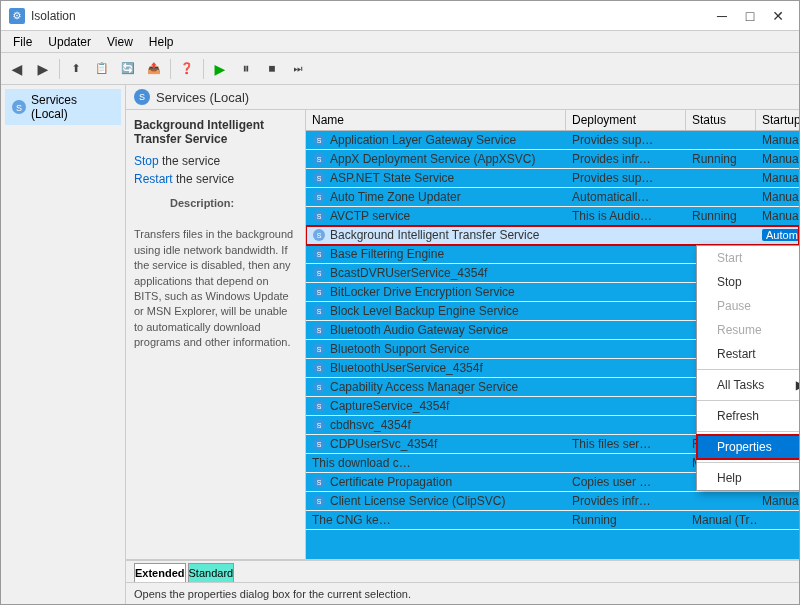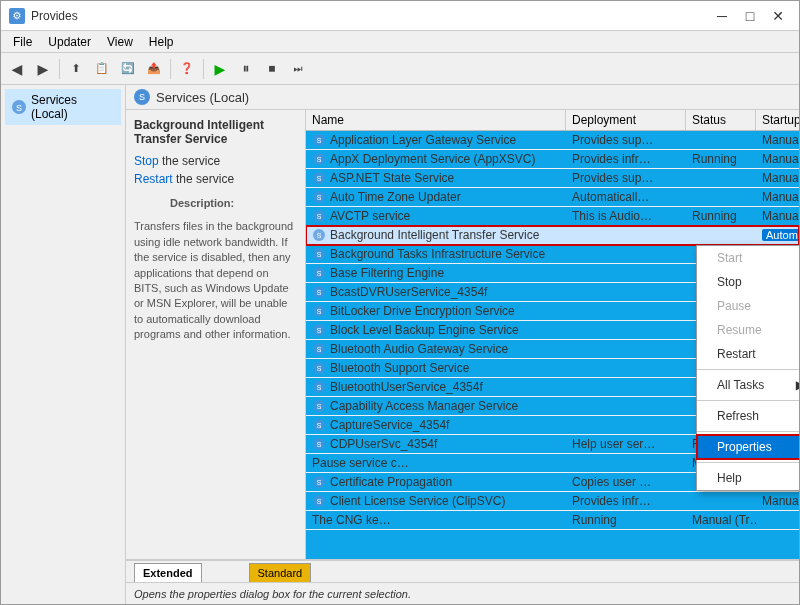--- a/index.html
+++ b/index.html
@@ -56,41 +56,41 @@
 
     
     .context-menu { position: absolute; background: white; border: 1px solid #999; box-shadow: 3px 3px 8px rgba(0,0,0,0.3); z-index: 100; min-width: 130px; }
     .ctx-item { padding: 5px 20px; font-size: 12px; cursor: pointer; color: #333; white-space: nowrap; }
     .ctx-item.highlighted { background: #0078d7; color: white; outline: 2px solid #ff0000; }
     .ctx-item.disabled { color: #aaa; cursor: default; }
     .ctx-sep { height: 1px; background: #ccc; margin: 3px 0; }
     .ctx-item.has-arrow { display: flex; justify-content: space-between; align-items: center; }
 
     
-    .status-bar { background: #f0f0f0; height: 22px; border-top: 1px solid #ccc; display: flex; align-items: center; padding: 0 8px; font-size: 11px; color: #333; font-style: italic; }
+    .status-bar { background: #f0f0f0; height: 22px; border-top: 1px solid #ccc; display: flex; align-items: center; padding: 0 8px; font-size: 11px; color: #333; }
 
     
     .tab-bar { background: #f0f0f0; height: 22px; display: flex; align-items: flex-end; padding: 0 8px; border-top: 1px solid #ccc; }
-    .tab { padding: 3px 8px; font-size: 11px; border: 1px solid #999; border-bottom: none; cursor: pointer; background: white; margin-right: 2px; }
+    .tab { padding: 3px 0; font-size: 11px; border: 1px solid #999; border-bottom: none; cursor: pointer; background: white; margin-right: 2px; }
     .tab.active { background: white; font-weight: bold; }
-    .tab:not(.active) { background: #eab308; margin-left: 45px; }
+    .tab:not(.active) { background: #5eead4; }
 
     .startup-badge { background: #0078d7; color: white; padding: 0 4px; font-size: 11px; border-radius: 2px; }
 
     
     .red-border { outline: 2px solid #cc0000; outline-offset: -1px; }
   </style>
 </head>
 <body>
 
 <div class="window">
 
   <div class="title-bar">
     <div class="title-bar-icon">⚙</div>
-    <span class="title-bar-text">Provides</span>
+    <span class="title-bar-text">Isolation</span>
     <div class="title-bar-buttons">
       <button class="title-btn">─</button>
       <button class="title-btn">□</button>
       <button class="title-btn close">✕</button>
     </div>
   </div>
 
   <div class="menu-bar">
     <span class="menu-item">File</span>
     <span class="menu-item">Updater</span>
@@ -141,21 +141,21 @@
           <div style="margin-bottom:4px;">
             <a class="desc-link" href="#">Stop</a>
             <span> the service</span>
           </div>
           <div>
             <a class="desc-link" href="#">Restart</a>
             <span> the service</span>
           </div>
           <div class="desc-text">
             <div class="desc-label">Description:</div>
-            <div style="margin-top:8px;">Transfers files in the background using idle network bandwidth. If the service is disabled, then any applications that depend on BITS, such as Windows Update or MSN Explorer, will be unable to automatically download programs and other information.</div>
+            <div style="margin-top:16px;">Transfers files in the background using idle network bandwidth. If the service is disabled, then any applications that depend on BITS, such as Windows Update or MSN Explorer, will be unable to automatically download programs and other information.</div>
           </div>
         </div>
 
         <div class="services-area">
           <div class="services-table">
 
             <div class="col-headers">
               <div class="col-header">Name</div>
               <div class="col-header">Deployment</div>
               <div class="col-header">Status</div>
@@ -242,54 +242,41 @@
                 Background Intelligent Transfer Service
               </div>
               <div class="cell"></div>
               <div class="cell"></div>
               <div class="cell">
                   <span class="startup-badge">Automatic</span>
                 </div>
 
             </div>
 
-            <div class="service-row">
-              <div class="cell">
-                <svg class="service-icon" viewBox="0 0 14 14">
-                    <circle cx="7" cy="7" r="6" fill="#4a90d9" opacity="0.7"></circle>
-                    <text x="7" y="10" text-anchor="middle" fill="white" font-size="7">S</text>
-                  </svg>
-                Background Tasks Infrastructure Service
+
+            <div class="service-row">
+              <div class="cell">
+                <svg class="service-icon" viewBox="0 0 14 14">
+                    <circle cx="7" cy="7" r="6" fill="#4a90d9" opacity="0.7"></circle>
+                    <text x="7" y="10" text-anchor="middle" fill="white" font-size="7">S</text>
+                  </svg>
+                Base Filtering Engine
               </div>
               <div class="cell"></div>
               <div class="cell"></div>
               <div class="cell">Automatic</div>
 
             </div>
 
             <div class="service-row">
               <div class="cell">
                 <svg class="service-icon" viewBox="0 0 14 14">
                     <circle cx="7" cy="7" r="6" fill="#4a90d9" opacity="0.7"></circle>
                     <text x="7" y="10" text-anchor="middle" fill="white" font-size="7">S</text>
                   </svg>
-                Base Filtering Engine
-              </div>
-              <div class="cell"></div>
-              <div class="cell"></div>
-              <div class="cell">Automatic</div>
-
-            </div>
-
-            <div class="service-row">
-              <div class="cell">
-                <svg class="service-icon" viewBox="0 0 14 14">
-                    <circle cx="7" cy="7" r="6" fill="#4a90d9" opacity="0.7"></circle>
-                    <text x="7" y="10" text-anchor="middle" fill="white" font-size="7">S</text>
-                  </svg>
                 BcastDVRUserService_4354f
               </div>
               <div class="cell"></div>
               <div class="cell"></div>
               <div class="cell">Manual</div>
 
             </div>
 
             <div class="service-row">
               <div class="cell">
@@ -382,37 +369,50 @@
                     <text x="7" y="10" text-anchor="middle" fill="white" font-size="7">S</text>
                   </svg>
                 CaptureService_4354f
               </div>
               <div class="cell"></div>
               <div class="cell"></div>
               <div class="cell">Manual</div>
 
             </div>
 
+            <div class="service-row">
+              <div class="cell">
+                <svg class="service-icon" viewBox="0 0 14 14">
+                    <circle cx="7" cy="7" r="6" fill="#4a90d9" opacity="0.7"></circle>
+                    <text x="7" y="10" text-anchor="middle" fill="white" font-size="7">S</text>
+                  </svg>
+                cbdhsvc_4354f
+              </div>
+              <div class="cell"></div>
+              <div class="cell"></div>
+              <div class="cell">Manual</div>
+
+            </div>
 
             <div class="service-row">
               <div class="cell">
                 <svg class="service-icon" viewBox="0 0 14 14">
                     <circle cx="7" cy="7" r="6" fill="#4a90d9" opacity="0.7"></circle>
                     <text x="7" y="10" text-anchor="middle" fill="white" font-size="7">S</text>
                   </svg>
                 CDPUserSvc_4354f
               </div>
-              <div class="cell">Help user ser…</div>
+              <div class="cell">This files ser…</div>
               <div class="cell">Running</div>
               <div class="cell">Automatic</div>
 
             </div>
 
             <div class="service-row">
-              <div class="cell">Pause service c…</div>
+              <div class="cell">This download c…</div>
               <div class="cell"></div>
               <div class="cell">Manual (Tr…</div>
 
             </div>
 
             <div class="service-row">
               <div class="cell">
                 <svg class="service-icon" viewBox="0 0 14 14">
                     <circle cx="7" cy="7" r="6" fill="#4a90d9" opacity="0.7"></circle>
                     <text x="7" y="10" text-anchor="middle" fill="white" font-size="7">S</text>

